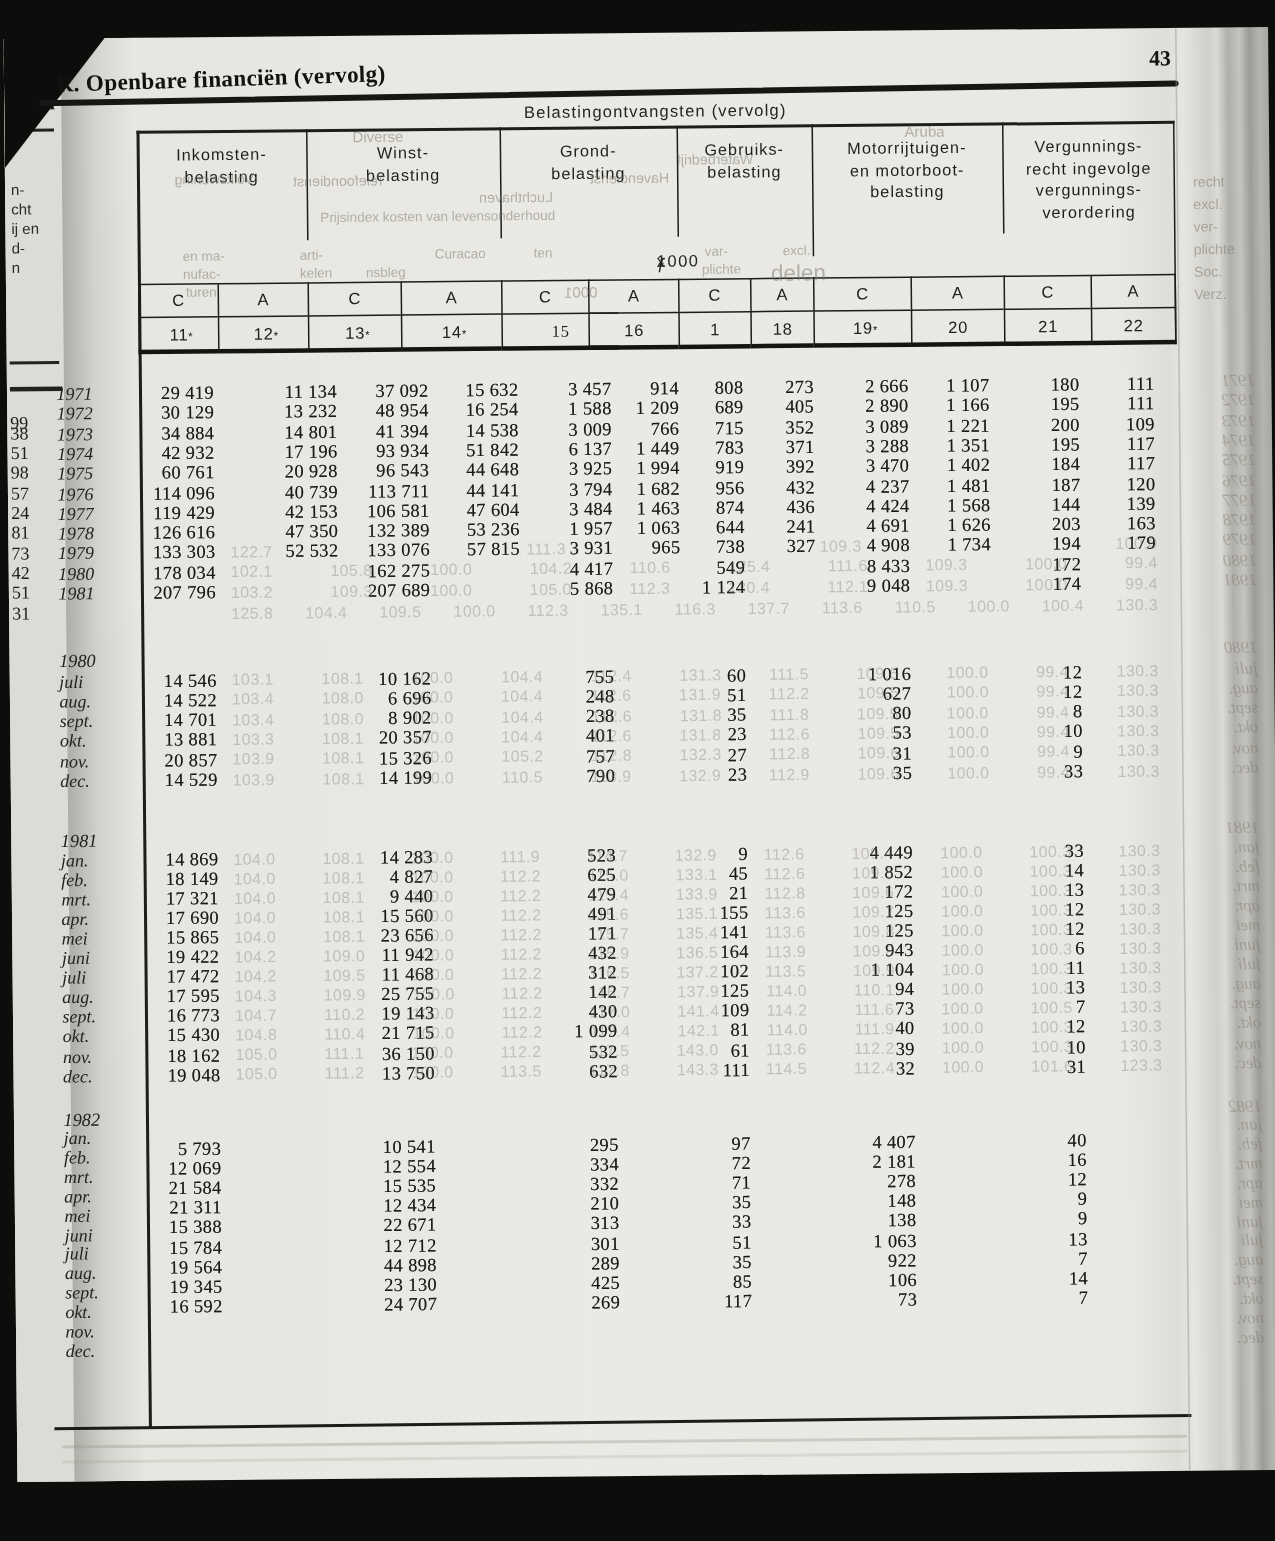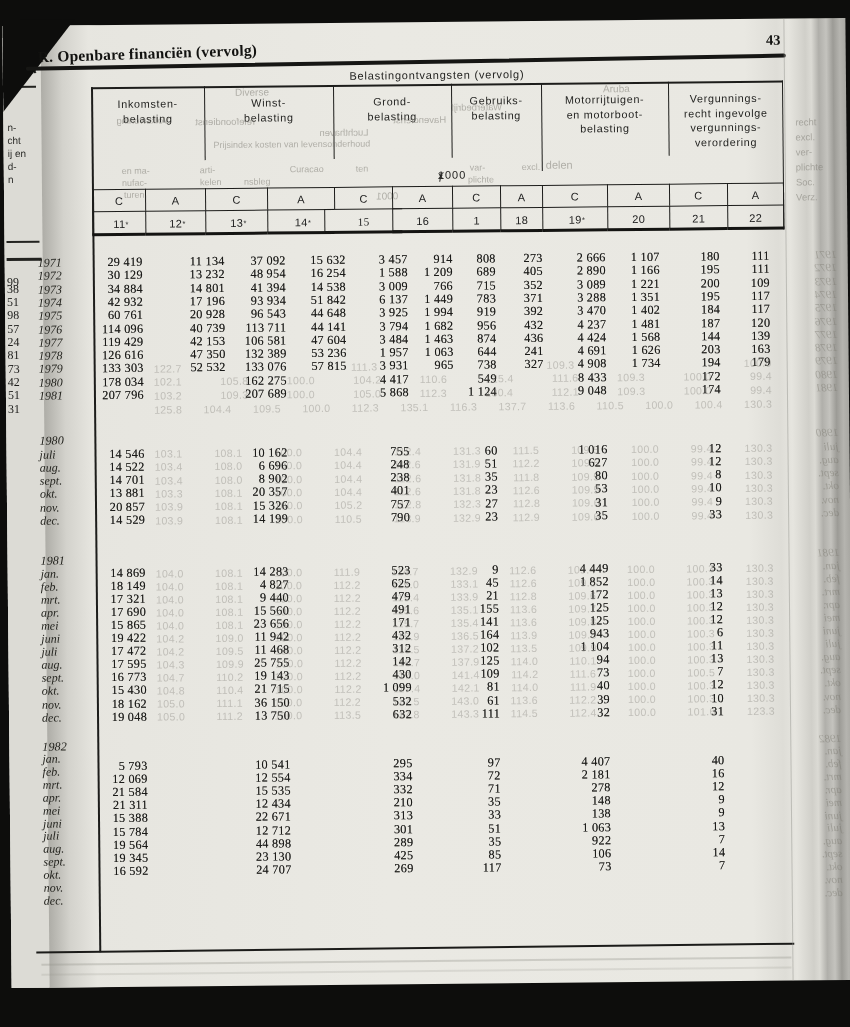--- a/index.html
+++ b/index.html
@@ -135,21 +135,21 @@
     <div id="cagrid" style="inset:0;">
         <div class="ca-cell ca-top" style="left: 88px; width: 53px;">C</div>
         <div class="ca-cell ca-bot" style="left: 88px; width: 53px;">11<sup>*</sup></div>
         <div class="ca-cell ca-top" style="left: 141px; width: 60px;">A</div>
         <div class="ca-cell ca-bot" style="left: 141px; width: 60px;">12<sup>*</sup></div>
         <div class="ca-cell ca-top" style="left: 201px; width: 62px;">C</div>
         <div class="ca-cell ca-bot" style="left: 201px; width: 62px;">13<sup>*</sup></div>
         <div class="ca-cell ca-top" style="left: 263px; width: 67px;">A</div>
         <div class="ca-cell ca-bot" style="left: 263px; width: 67px;">14<sup>*</sup></div>
         <div class="ca-cell ca-top" style="left: 330px; width: 58px;">C</div>
-        <div class="ca-cell ca-bot" style="left: 320px; width: 78px; font-family: Liberation Serif, serif;">15</div>
+        <div class="ca-cell ca-bot" style="left: 330px; width: 78px; font-family: Liberation Serif, serif;">15</div>
         <div class="ca-cell ca-top" style="left: 388px; width: 60px;">A</div>
         <div class="ca-cell ca-bot" style="left: 388px; width: 60px;">16</div>
         <div class="ca-cell ca-top" style="left: 448px; width: 48px;">C</div>
         <div class="ca-cell ca-bot" style="left: 448px; width: 48px;">1</div>
         <div class="ca-cell ca-top" style="left: 496px; width: 42px;">A</div>
         <div class="ca-cell ca-bot" style="left: 496px; width: 42px;">18</div>
         <div class="ca-cell ca-top" style="left: 538px; width: 65px;">C</div>
         <div class="ca-cell ca-bot" style="left: 538px; width: 65px;">19<sup>*</sup></div>
         <div class="ca-cell ca-top" style="left: 603px; width: 62px;">A</div>
         <div class="ca-cell ca-bot" style="left: 603px; width: 62px;">20</div>
@@ -564,21 +564,21 @@
         <div class="bleedword" style="left: 118px; top: 141px; font-size: 9px; transform: none;">en ma-</div>
         <div class="bleedword" style="left: 118px; top: 153px; font-size: 9px; transform: none;">nufac-</div>
         <div class="bleedword" style="left: 120px; top: 165px; font-size: 9px; transform: none;">turen</div>
         <div class="bleedword" style="left: 196px; top: 141px; font-size: 9px; transform: none;">arti-</div>
         <div class="bleedword" style="left: 196px; top: 153px; font-size: 9px; transform: none;">kelen</div>
         <div class="bleedword" style="left: 240px; top: 153px; font-size: 9px; transform: none;">nsbleg</div>
         <div class="bleedword" style="left: 286px; top: 141px; font-size: 9px; transform: none;">Curacao</div>
         <div class="bleedword" style="left: 352px; top: 141px; font-size: 9px; transform: none;">ten</div>
         <div class="bleedword" style="left: 466px; top: 141px; font-size: 9px; transform: none;">var-</div>
         <div class="bleedword" style="left: 464px; top: 153px; font-size: 9px; transform: none;">plichte</div>
-        <div class="bleedword" style="left: 510px; top: 138px; font-size: 11px; transform: none; margin-left: 32px;">delen</div>
+        <div class="bleedword" style="left: 510px; top: 153px; font-size: 15px; transform: none;">delen</div>
         <div class="bleedword" style="left: 518px; top: 141px; font-size: 9px; transform: none;">excl.</div>
         <div class="bleedword" style="left: 372px; top: 168px; font-size: 10px; transform: scaleX(-1);">0001</div>
         <div class="bleedword" style="left: 792px; top: 98px; font-size: 9.5px;">recht</div>
         <div class="bleedword" style="left: 792px; top: 113px; font-size: 9.5px;">excl.</div>
         <div class="bleedword" style="left: 792px; top: 128px; font-size: 9.5px;">ver-</div>
         <div class="bleedword" style="left: 792px; top: 143px; font-size: 9.5px;">plichte</div>
         <div class="bleedword" style="left: 792px; top: 158px; font-size: 9.5px;">Soc.</div>
         <div class="bleedword" style="left: 792px; top: 173px; font-size: 9.5px;">Verz.</div>
       </div>
 

